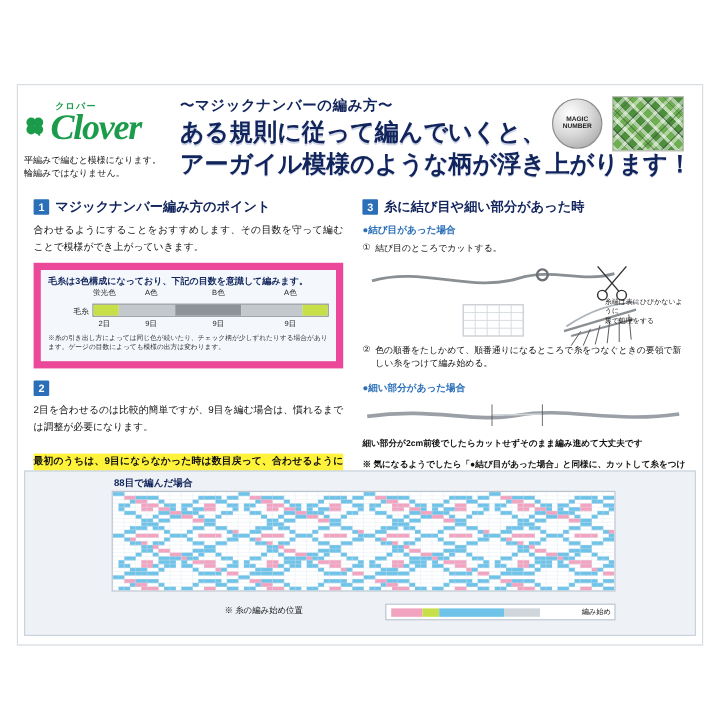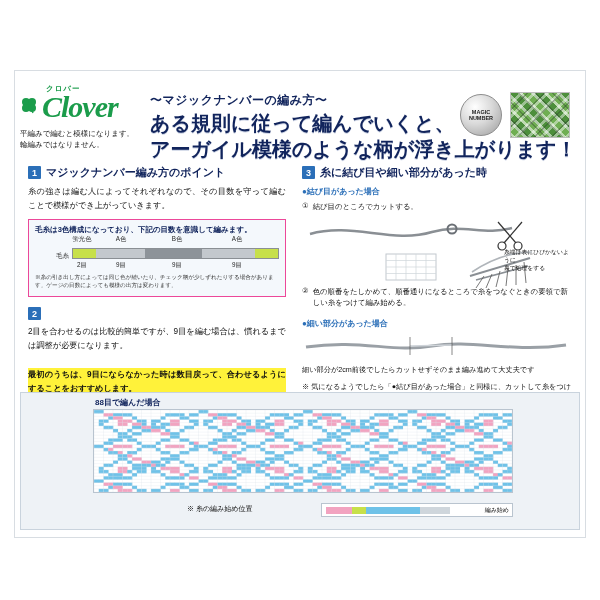--- a/index.html
+++ b/index.html
@@ -44,21 +44,21 @@
   .clover-sub{
     position:absolute;left:26px;top:-7px;
     font-size:7.5px;color:#1b9c4b;letter-spacing:1px;
     font-style:normal;font-family:"Liberation Sans",sans-serif;
   }
   .logo-note{
     margin-top:6px;
     font-size:7.5px;line-height:1.5;color:#1a1a1a;
   }
   .head-right{
-    position:absolute;left:150px;top:92px;width:430px;
+    position:absolute;left:150px;top:80px;width:430px;
   }
   .head-title{
     font-size:12px;color:#11245c;font-weight:bold;
     letter-spacing:0.5px;
     margin-bottom:2px;
   }
   .head-main{
     font-size:20px;font-weight:bold;color:#11245c;
     line-height:1.28;
     letter-spacing:0px;
@@ -94,42 +94,42 @@
     font-size:9px;font-weight:bold;display:flex;align-items:center;justify-content:center;
     border-radius:1px;
   }
   .sec-title{font-size:11px;font-weight:bold;color:#11245c;}
   
   .colL{position:absolute;left:28px;top:165px;width:258px;}
   .body-txt{font-size:8.2px;line-height:1.65;color:#111;margin-top:5px;text-align:justify;}
   .hl{background:#fff23a;}
   .bold{font-weight:bold;}
   .diagram1{
-    margin-top:7px;border:1px solid #ec4899;background:#f4f8fc;
+    margin-top:7px;border:6px solid #ec4899;background:#f4f8fc;
     padding:5px 6px 7px 6px;
   }
   .dg-cap{font-size:7.5px;color:#11245c;font-weight:bold;}
   .dg-row{display:flex;align-items:flex-end;margin-top:4px;}
   .dg-label{width:34px;font-size:6.5px;color:#222;text-align:right;padding-right:3px;line-height:1.1;}
   .bar{position:relative;flex:1;height:9px;display:flex;border:1px solid #8a8f94;}
   .seg{height:100%;}
   .dg-top{display:flex;font-size:6.3px;color:#222;margin-left:34px;}
   .dg-top span{text-align:center;}
   .dg-bottom{display:flex;font-size:6.3px;color:#222;margin-left:34px;margin-top:2px;}
   .dg-bottom span{text-align:center;}
   .dg-note{font-size:5.6px;color:#333;line-height:1.35;margin-top:4px;}
   
   .colR{position:absolute;left:302px;top:165px;width:272px;}
   .sub-h{font-size:8px;color:#2b6fb8;font-weight:bold;margin-top:6px;}
   .sub-h2{font-size:8px;color:#2b6fb8;font-weight:bold;margin-top:10px;}
   .step{display:flex;gap:4px;margin-top:4px;}
   .step-n{font-size:7.4px;color:#111;white-space:nowrap;}
   .step-t{font-size:7.4px;line-height:1.5;color:#111;}
   .fig-box{position:relative;height:78px;margin-top:2px;}
-  .note-small{font-size:7.2px;line-height:1.5;color:#111;margin-top:6px;}
+  .note-small{font-size:7.2px;line-height:1.5;color:#111;margin-top:6px;font-weight:bold;}
   .thread-long{
     position:relative;height:26px;margin-top:4px;
   }
   
   .chartpanel{
     position:absolute;left:20px;top:392px;width:560px;height:138px;
     background:#eef2f6;border:1px solid #c9d3dd;box-sizing:border-box;
   }
   .chart-title{position:absolute;left:74px;top:4px;font-size:8px;color:#11245c;font-weight:bold;}
   .grid-wrap{
@@ -185,21 +185,21 @@
     </div>
     <div class="swatch"></div>
   </div>
 
   <div class="colL">
 
     <div class="sec-head">
       <span class="numbox">1</span>
       <span class="sec-title">マジックナンバー編み方のポイント</span>
     </div>
-    <div class="body-txt">糸の強さは編む人によってそれぞれなので、その目数を守って編むことで模様ができ上がっていきます。</div>
+    <div class="body-txt">合わせるようにすることをおすすめします、その目数を守って編むことで模様ができ上がっていきます。</div>
 
     <div class="diagram1">
       <div class="dg-cap">毛糸は3色構成になっており、下記の目数を意識して編みます。</div>
 
       <div class="dg-top">
         <span style="width:26px">蛍光色</span>
         <span style="width:52px">A色</span>
         <span style="width:60px">B色</span>
         <span style="width:60px">A色</span>
       </div>

